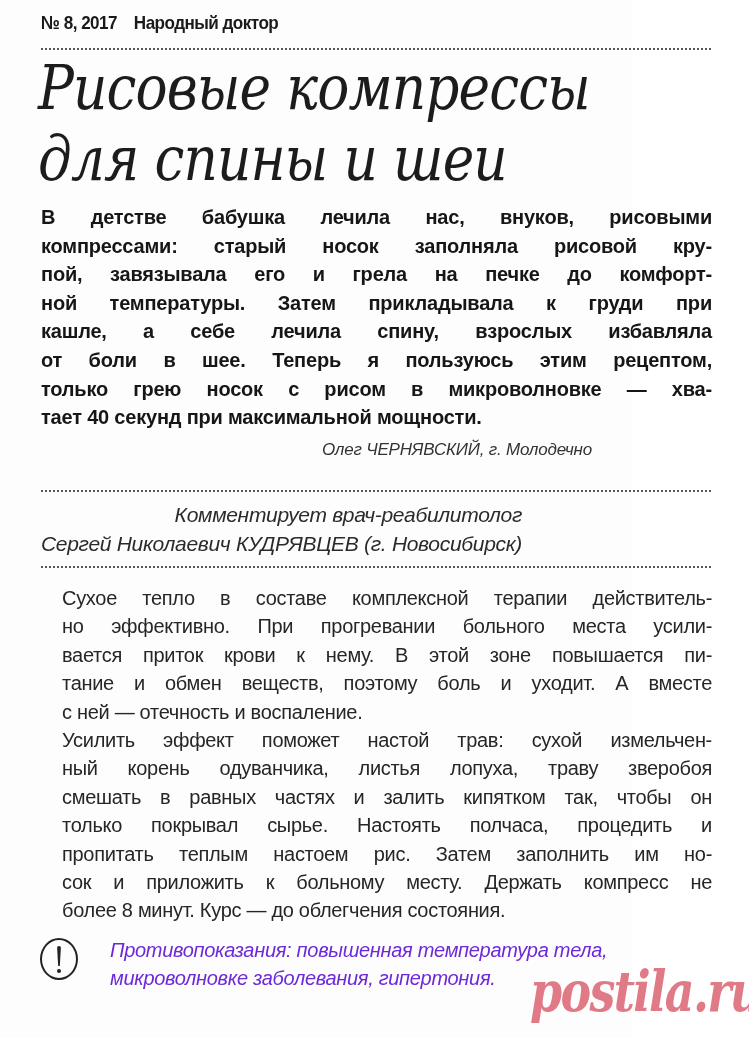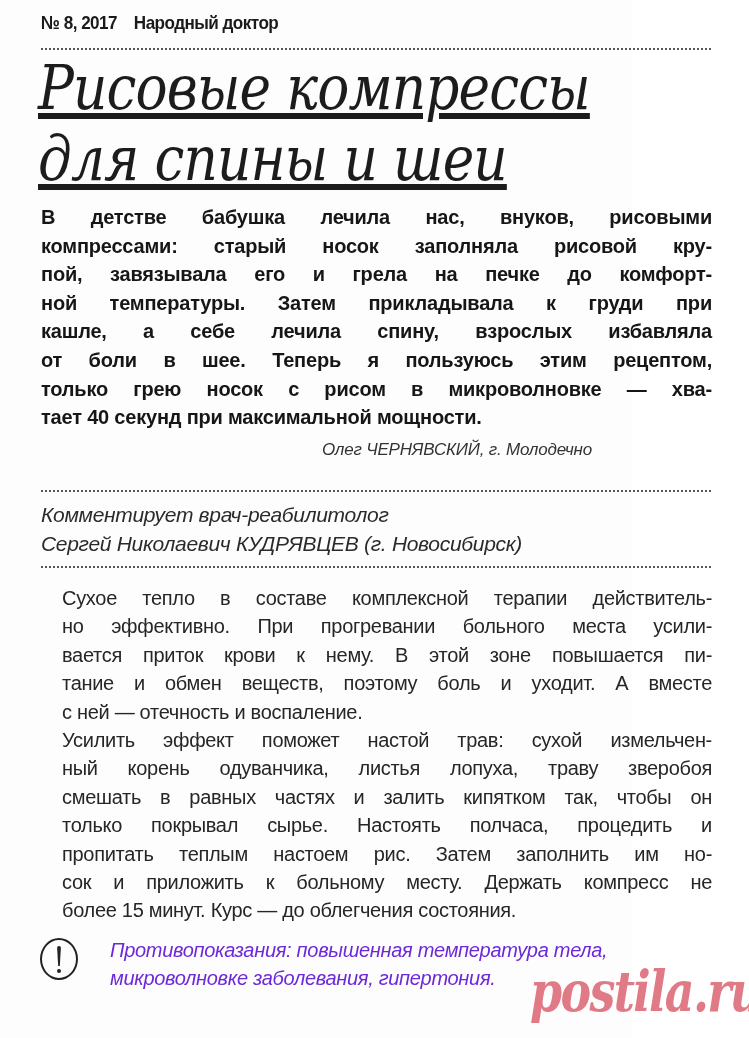--- a/index.html
+++ b/index.html
@@ -105,20 +105,21 @@
     }
     .comment {
       position: absolute;
       left: 41px;
       top: 500px;
       font-style: italic;
       font-size: 21px;
       line-height: 29px;
       color: #2a2a2a;
       letter-spacing: -0.3px;
+      text-align: right;
     }
     .body-text .line {
       font-family: "Liberation Sans", sans-serif;
       font-weight: normal;
       font-size: 20px;
       line-height: 28.4px;
       color: #262626;
       letter-spacing: -0.3px;
       margin-left: 21px;
     }
@@ -183,21 +184,21 @@
 <body>
 
 <div class="page">
 
   <div class="masthead">
     <span class="issue">№ 8, 2017</span>
     <span>Народный доктор</span>
   </div>
   <div class="dots" style="left:41px; top:48px; width:670px;"></div>
 
-  <h1 class="title" style="margin:0;text-decoration:underline;">
+  <h1 class="title" style="margin:0;">
     <span class="l1">Рисовые компрессы</span>
     <span class="l2">для спины и шеи</span>
   </h1>
 
   <div class="block lead" style="top:203px;">
     <span class="line">В детстве бабушка лечила нас, внуков, рисовыми</span>
     <span class="line">компрессами: старый носок заполняла рисовой кру-</span>
     <span class="line">пой, завязывала его и грела на печке до комфорт-</span>
     <span class="line">ной температуры. Затем прикладывала к груди при</span>
     <span class="line">кашле, а себе лечила спину, взрослых избавляла</span>
@@ -221,21 +222,21 @@
     <span class="line">но эффективно. При прогревании больного места усили-</span>
     <span class="line">вается приток крови к нему. В этой зоне повышается пи-</span>
     <span class="line">тание и обмен веществ, поэтому боль и уходит. А вместе</span>
     <span class="line last">с ней — отечность и воспаление.</span>
     <span class="line">Усилить эффект поможет настой трав: сухой измельчен-</span>
     <span class="line">ный корень одуванчика, листья лопуха, траву зверобоя</span>
     <span class="line">смешать в равных частях и залить кипятком так, чтобы он</span>
     <span class="line">только покрывал сырье. Настоять полчаса, процедить и</span>
     <span class="line">пропитать теплым настоем рис. Затем заполнить им но-</span>
     <span class="line">сок и приложить к больному месту. Держать компресс не</span>
-    <span class="line last">более 15 минут. Курс — до облегчения состояния.</span>
+    <span class="line last">более 8 минут. Курс — до облегчения состояния.</span>
   </div>
 
   <div class="warn-icon"></div>
   <div class="warning">
     <div>Противопоказания: повышенная температура тела,</div>
     <div>микроволновке заболевания, гипертония.</div>
   </div>
 
   <div class="watermark">postila.ru</div>
 

